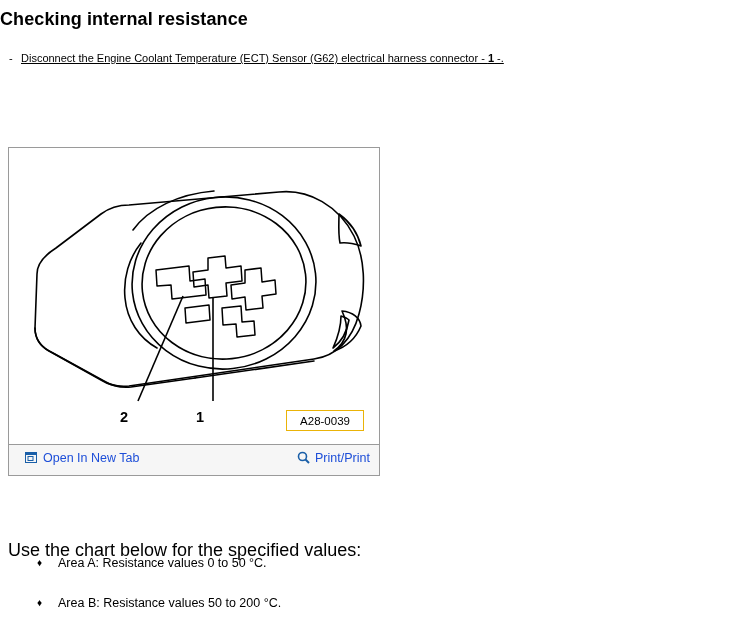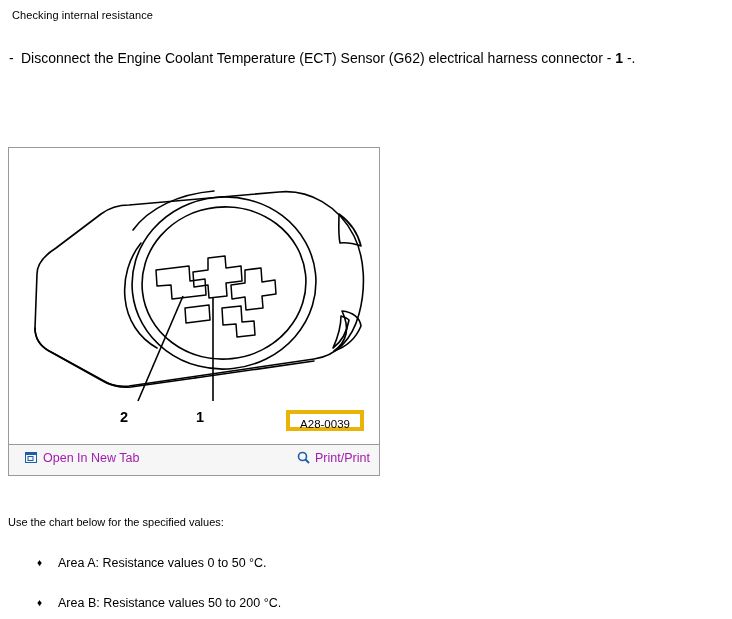--- a/index.html
+++ b/index.html
@@ -17,32 +17,33 @@
   }
   .page {
     position: relative;
     width: 732px;
     height: 619px;
     box-sizing: border-box;
     padding: 0;
   }
   .heading {
     position: absolute;
-    left: 12px;
+    left: 0;
     top: 9px;
+    font-size: 18px;
+    font-weight: bold;
+    letter-spacing: 0.1px;
+  }
+  .bullet-dash {
+    position: absolute;
+    left: 9px;
     font-size: 11px;
-    font-weight: normal;
-    letter-spacing: 0.1px;
-  }
-  .bullet-dash {
-    position: absolute;
-    left: 9px;
-    font-size: 14px;
     line-height: 17px;
     white-space: nowrap;
+    text-decoration: underline;
   }
   .bullet-dash .dash {
     display: inline-block;
     width: 12px;
   }
   .bullet-dash b {
     font-weight: bold;
   }
   .step1 { top: 50px; }
   .step2 { top: 91px; }
@@ -73,21 +74,21 @@
     bottom: 0;
     width: 370px;
     height: 30px;
     background: #f6f6f6;
     box-sizing: border-box;
   }
   .tool-link {
     position: absolute;
     top: 6px;
     font-size: 12.5px;
-    color: #a21caf;
+    color: #1d4ed8;
     text-decoration: none;
     cursor: pointer;
     white-space: nowrap;
   }
   .tool-open { left: 16px; }
   .tool-zoom { left: 288px; }
   .tool-icon {
     display: inline-block;
     vertical-align: -2px;
     margin-right: 5px;
@@ -102,33 +103,34 @@
   }
   .cap2 { left: 120px; top: 409px; }
   .cap1 { left: 196px; top: 409px; }
 
   .code-box {
     position: absolute;
     left: 286px;
     top: 410px;
     width: 78px;
     height: 21px;
-    border: 4px solid #eab308;
+    border: 1px solid #eab308;
     background: #fff;
     font-size: 11.5px;
     text-align: center;
     line-height: 21px;
     box-sizing: border-box;
   }
 
   .para {
     position: absolute;
     left: 8px;
-    font-size: 11px;
-    white-space: nowrap;
+    font-size: 18px;
+    white-space: nowrap;
+    margin-top: 24px;
   }
   .para-chart { top: 516px; }
 
   .diamond-item {
     position: absolute;
     left: 9px;
     font-size: 12.5px;
     white-space: nowrap;
     margin-left: 28px;
   }

